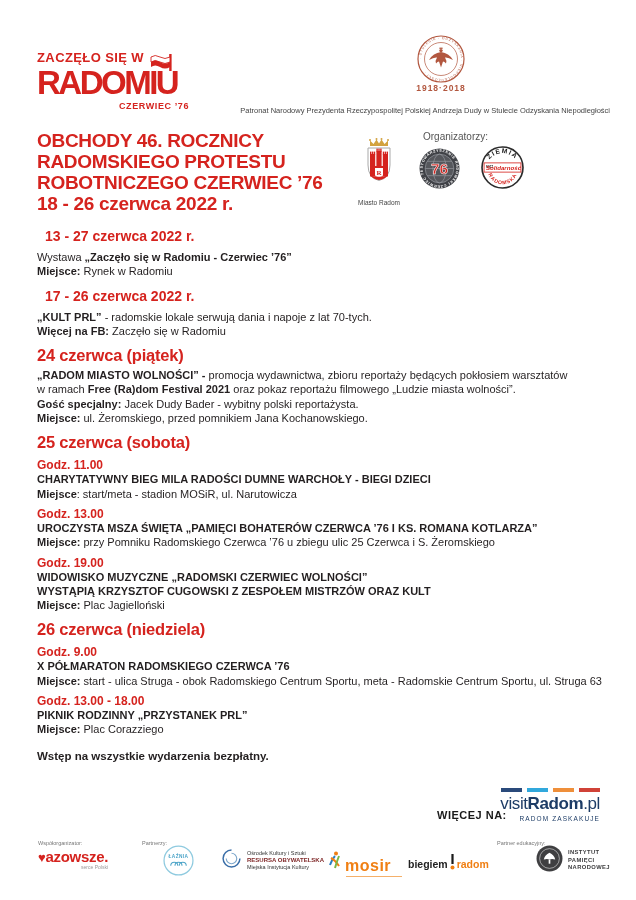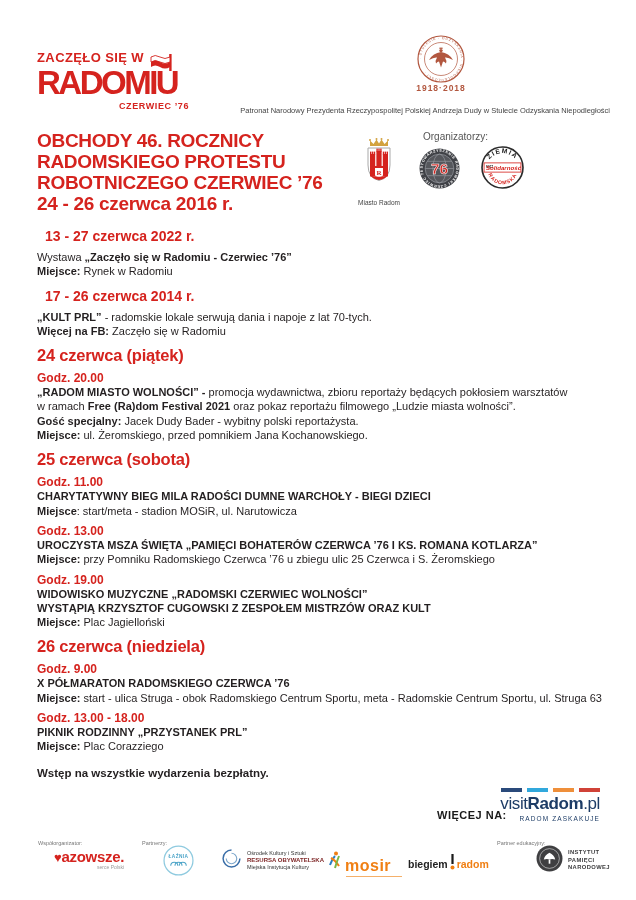--- a/index.html
+++ b/index.html
@@ -44,21 +44,21 @@
   .more-label{position:absolute;left:437px;top:809px;font-size:11px;font-weight:700;letter-spacing:.5px;color:#1a1a1a;}
   .vr{position:absolute;left:498px;top:788px;width:102px;text-align:right;}
   .vr-bars{display:flex;gap:5px;justify-content:flex-end;}
   .vr-bars span{display:block;width:21px;height:3.5px;}
   .vr-text{font-size:17px;color:var(--navy);letter-spacing:-.4px;margin-top:2px;}
   .vr-text .bold{font-weight:700;}
   .vr-tag{font-size:6.5px;letter-spacing:1.1px;color:var(--navy);margin-top:1px;}
   
   .f-label{position:absolute;font-size:5.5px;color:#777;}
   .mazowsze{position:absolute;left:38px;top:848px;color:var(--red);}
-  .mazowsze .word{font-size:15px;font-weight:700;letter-spacing:-.3px;margin-left:16px;}
+  .mazowsze .word{font-size:15px;font-weight:700;letter-spacing:-.3px;}
   .mazowsze .heart{font-size:13px;}
   .mazowsze .sub{font-size:5px;color:#999;text-align:right;margin-top:-1px;}
   .laznia{position:absolute;left:163px;top:845px;}
   .resursa{position:absolute;left:221px;top:848px;display:flex;gap:5px;align-items:center;}
   .resursa .txt{font-size:5.5px;line-height:7px;color:#333;}
   .resursa .txt .mid{font-weight:700;color:#7a1f1f;font-size:6px;}
   .mosir{position:absolute;left:328px;top:851px;display:flex;align-items:flex-end;gap:3px;}
   .mosir .word{font-size:16px;font-weight:700;color:var(--orange);letter-spacing:.5px;line-height:14px;}
   .mosir .rule{position:absolute;left:18px;bottom:-4px;width:56px;height:1.5px;background:#f5b06a;}
   .biegiem{position:absolute;left:408px;top:854px;display:flex;align-items:center;gap:2px;}
@@ -103,21 +103,21 @@
       <text x="29" y="57.5" text-anchor="middle" font-size="8.5" font-weight="bold" fill="#b2573f" letter-spacing="1">1918·2018</text>
     </svg>
   </div>
 
   <div class="patronage">Patronat Narodowy Prezydenta Rzeczypospolitej Polskiej Andrzeja Dudy w Stulecie Odzyskania Niepodległości</div>
 
   <div class="title">
     <div>OBCHODY 46. ROCZNICY</div>
     <div>RADOMSKIEGO PROTESTU</div>
     <div>ROBOTNICZEGO CZERWIEC ’76</div>
-    <div>24 - 26 czerwca 2016 r.</div>
+    <div>18 - 26 czerwca 2022 r.</div>
   </div>
 
   <div class="org-label">Organizatorzy:</div>
 
   <div class="org-logo pos-crest">
     <span>
       <svg width="40" height="56" viewBox="0 0 40 56">
         <path d="M11 9 L11 3.5 L14.5 7 L17.5 2.5 L20 6.5 L22.5 2.5 L25.5 7 L29 3.5 L29 9 Z" fill="#d2a23f"></path>
         <circle cx="11" cy="3" r="1" fill="#d2a23f"></circle>
           <circle cx="17.5" cy="2" r="1" fill="#d2a23f"></circle>
@@ -182,25 +182,24 @@
         <text x="22" y="23.5" text-anchor="middle" font-size="6" font-weight="bold" font-style="italic" fill="#d5231e">Solidarność</text>
         <text font-size="5" font-weight="bold" fill="#d5231e" letter-spacing="0.8"><textPath href="#zBot" startOffset="50%" text-anchor="middle">RADOMSKA</textPath></text>
       </svg>
     </span>
   </div>
 
   <div class="agenda">
       <div class="a-date">13 - 27 czerwca 2022 r.</div>
       <div class="a-line"><span>Wystawa </span><span class="b">„Zaczęło się w Radomiu - Czerwiec ’76”</span></div>
       <div class="a-line"><span class="b">Miejsce:</span><span> Rynek w Radomiu</span></div>
-      <div class="a-date">17 - 26 czerwca 2014 r.</div>
+      <div class="a-date">17 - 26 czerwca 2022 r.</div>
       <div class="a-line"><span class="b">„KULT PRL”</span><span> - radomskie lokale serwują dania i napoje z lat 70-tych.</span></div>
       <div class="a-line"><span class="b">Więcej na FB:</span><span> Zaczęło się w Radomiu</span></div>
       <div class="a-day">24 czerwca (piątek)</div>
-      <div class="a-time">Godz. 20.00</div>
       <div class="a-line"><span class="b">„RADOM MIASTO WOLNOŚCI” -</span><span> promocja wydawnictwa, zbioru reportaży będących pokłosiem warsztatów</span></div>
       <div class="a-line"><span>w ramach </span><span class="b">Free (Ra)dom Festival 2021</span><span> oraz pokaz reportażu filmowego „Ludzie miasta wolności”.</span></div>
       <div class="a-line"><span class="b">Gość specjalny:</span><span> Jacek Dudy Bader - wybitny polski reportażysta.</span></div>
       <div class="a-line"><span class="b">Miejsce:</span><span> ul. Żeromskiego, przed pomnikiem Jana Kochanowskiego.</span></div>
       <div class="a-day">25 czerwca (sobota)</div>
       <div class="a-time">Godz. 11.00</div>
       <div class="a-line"><span class="b">CHARYTATYWNY BIEG MILA RADOŚCI DUMNE WARCHOŁY - BIEGI DZIECI</span></div>
       <div class="a-line"><span class="b">Miejsce</span><span>: start/meta - stadion MOSiR, ul. Narutowicza</span></div>
       <div class="a-time">Godz. 13.00</div>
       <div class="a-line"><span class="b">UROCZYSTA MSZA ŚWIĘTA „PAMIĘCI BOHATERÓW CZERWCA ’76 I KS. ROMANA KOTLARZA”</span></div>

